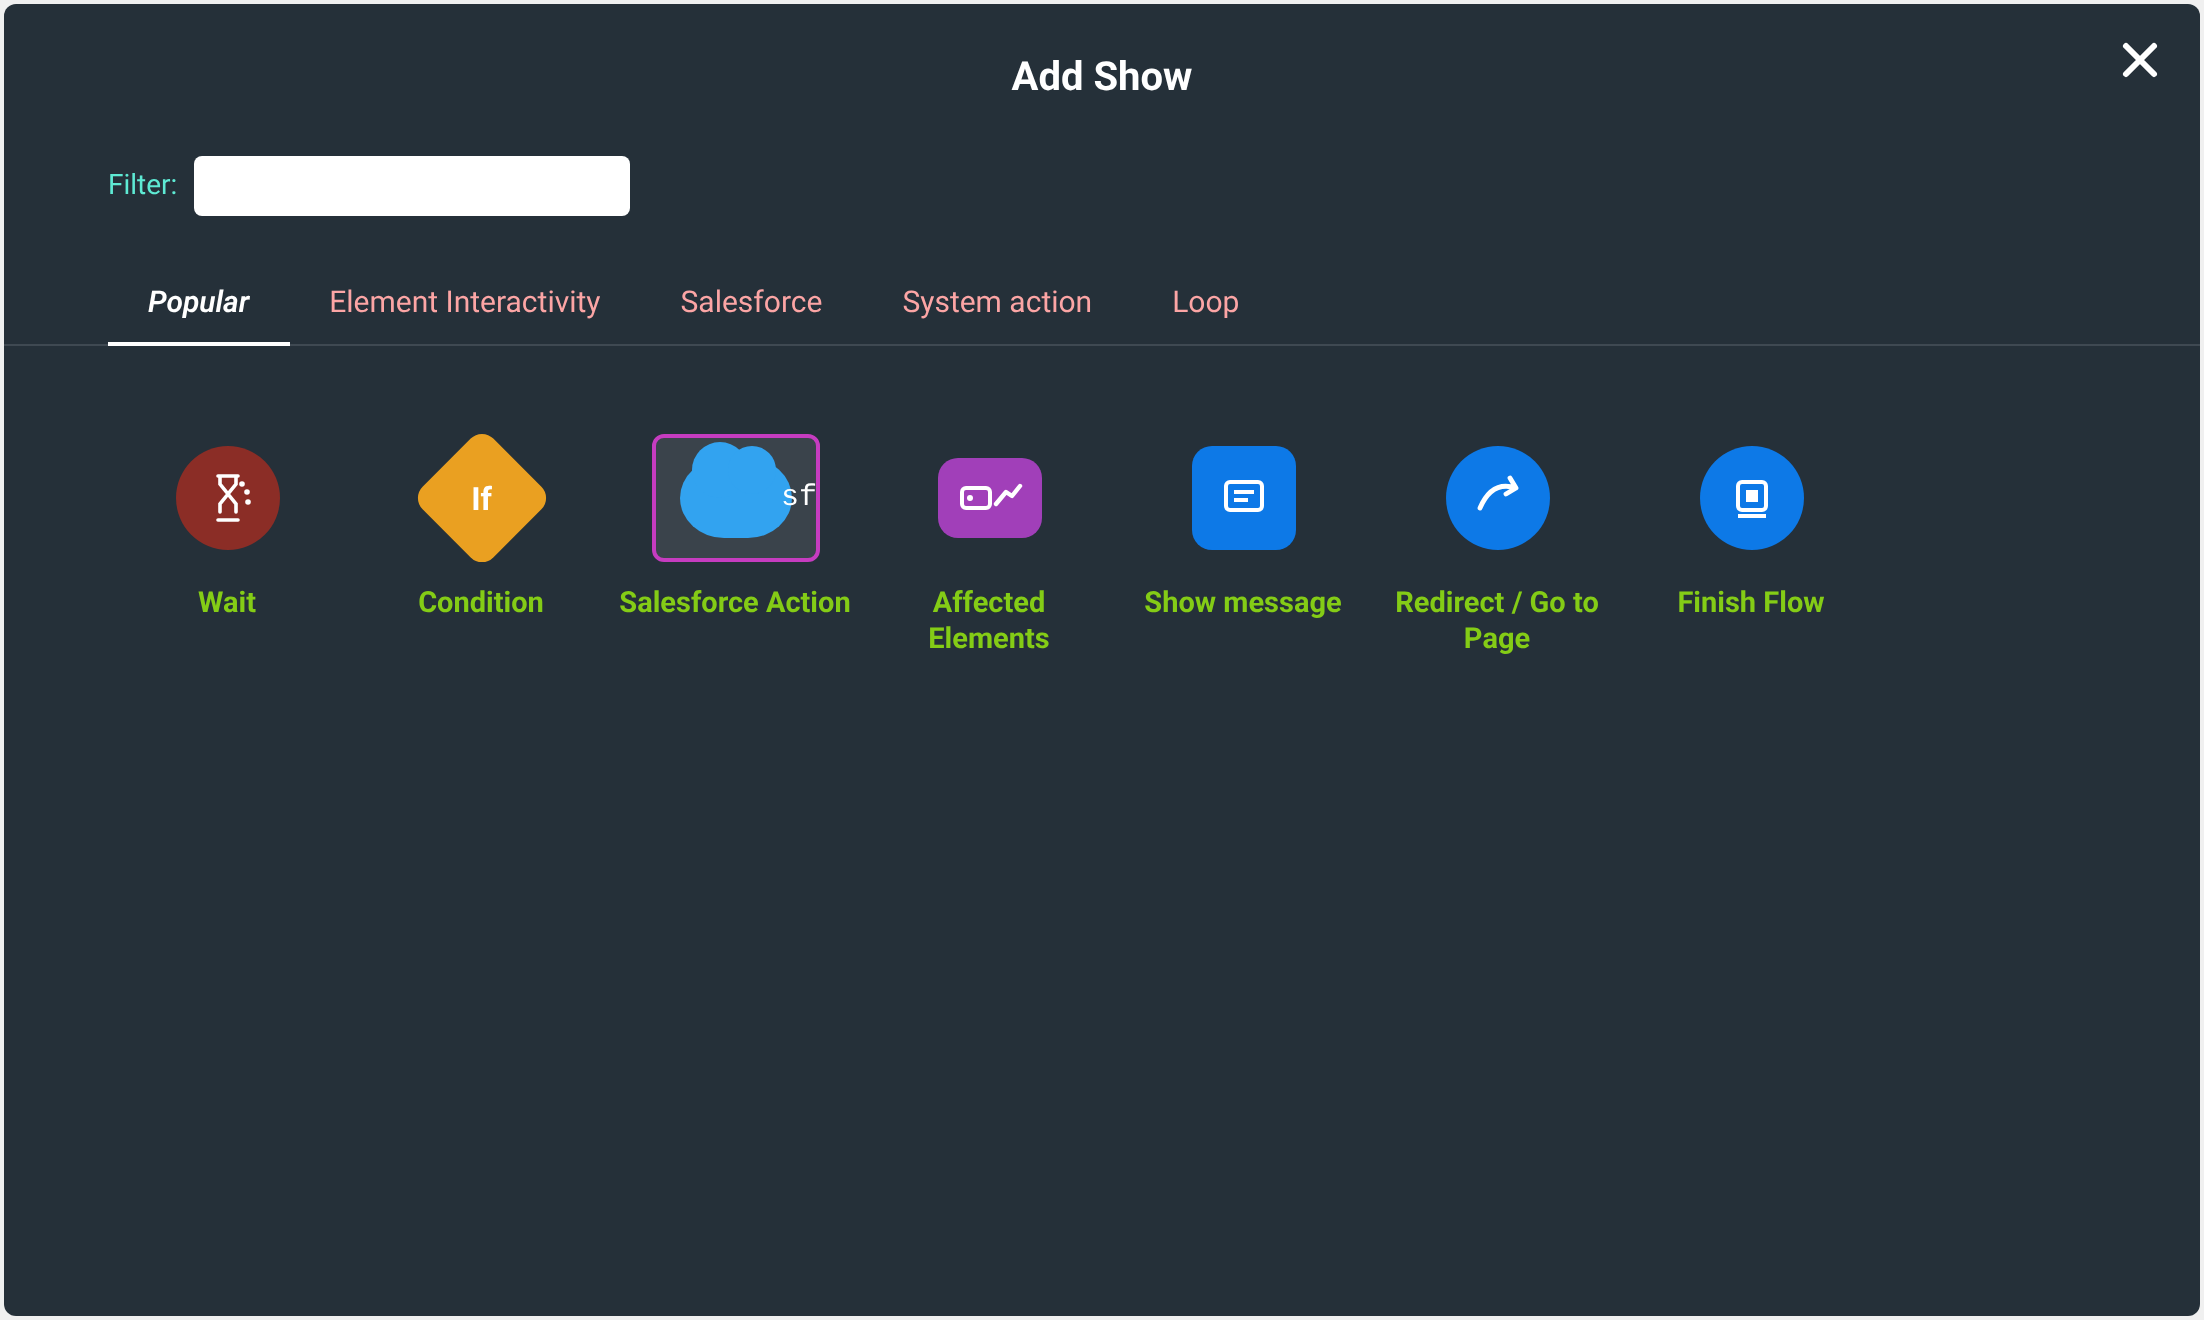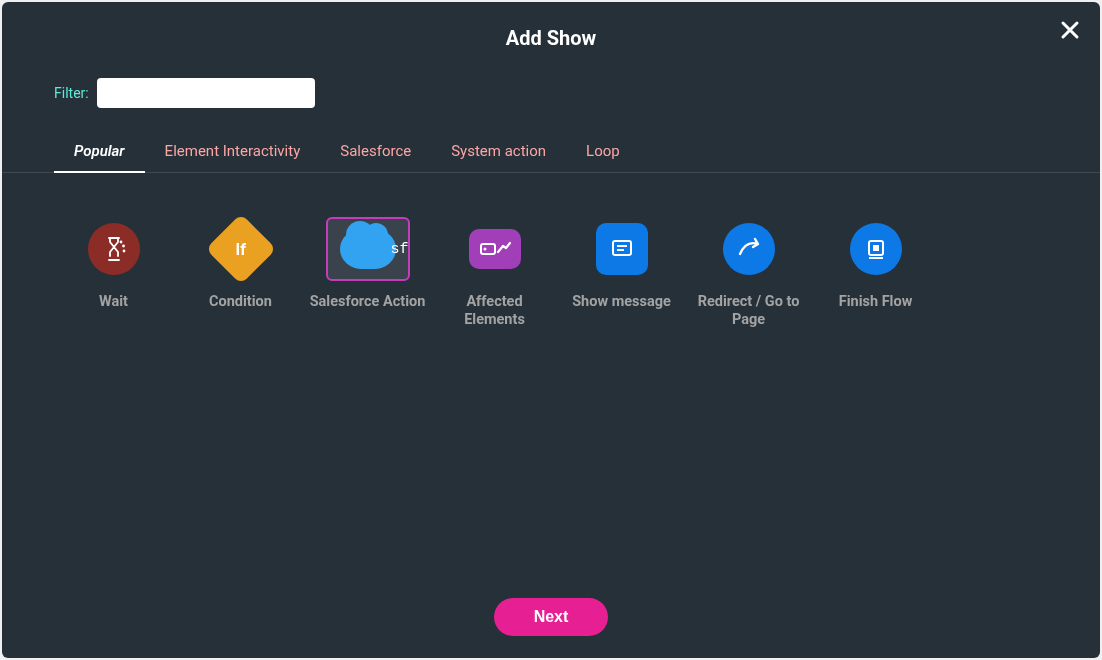--- a/index.html
+++ b/index.html
@@ -108,21 +108,21 @@
   }
   .node-card.selected .icon-box {
     border: 2px solid #c63cc0;
     background: #3a434b;
   }
   .node-label {
     font-size: 14.5px;
     font-weight: 700;
     text-align: center;
     line-height: 1.25;
-    color: #a3a3a3;
+    color: #84cc16;
   }
   
   .ic { display: flex; align-items: center; justify-content: center; }
   .round { border-radius: 50%; }
   .rsq { border-radius: 10px; }
   .wait-ic { width: 52px; height: 52px; background: #8b2d26; }
   .cond-ic { width: 50px; height: 50px; transform: rotate(45deg); background: #eaa021; border-radius: 8px; }
   .cond-ic span { transform: rotate(-45deg); color: #fff; font-weight: 700; font-size: 16px; }
   .sf-ic { width: 56px; height: 40px; background: #32a3f0; border-radius: 22px/20px; position: relative; }
   .sf-ic::before { content:""; position:absolute; width:28px; height:28px; background:#32a3f0; border-radius:50%; top:-8px; left:6px; }
@@ -254,17 +254,14 @@
               <rect x="12" y="11" width="6" height="6" fill="#fff"></rect>
               <line x1="8" y1="24" x2="22" y2="24" stroke="#fff" stroke-width="2"></line>
             </svg>
         </div>
       </div>
       <div class="node-label">Finish Flow</div>
     </div>
 
   </div>
 
-  <div class="footer">
-    <button class="next-btn">Next</button>
-  </div>
 
 </div>
 
 </body></html>

